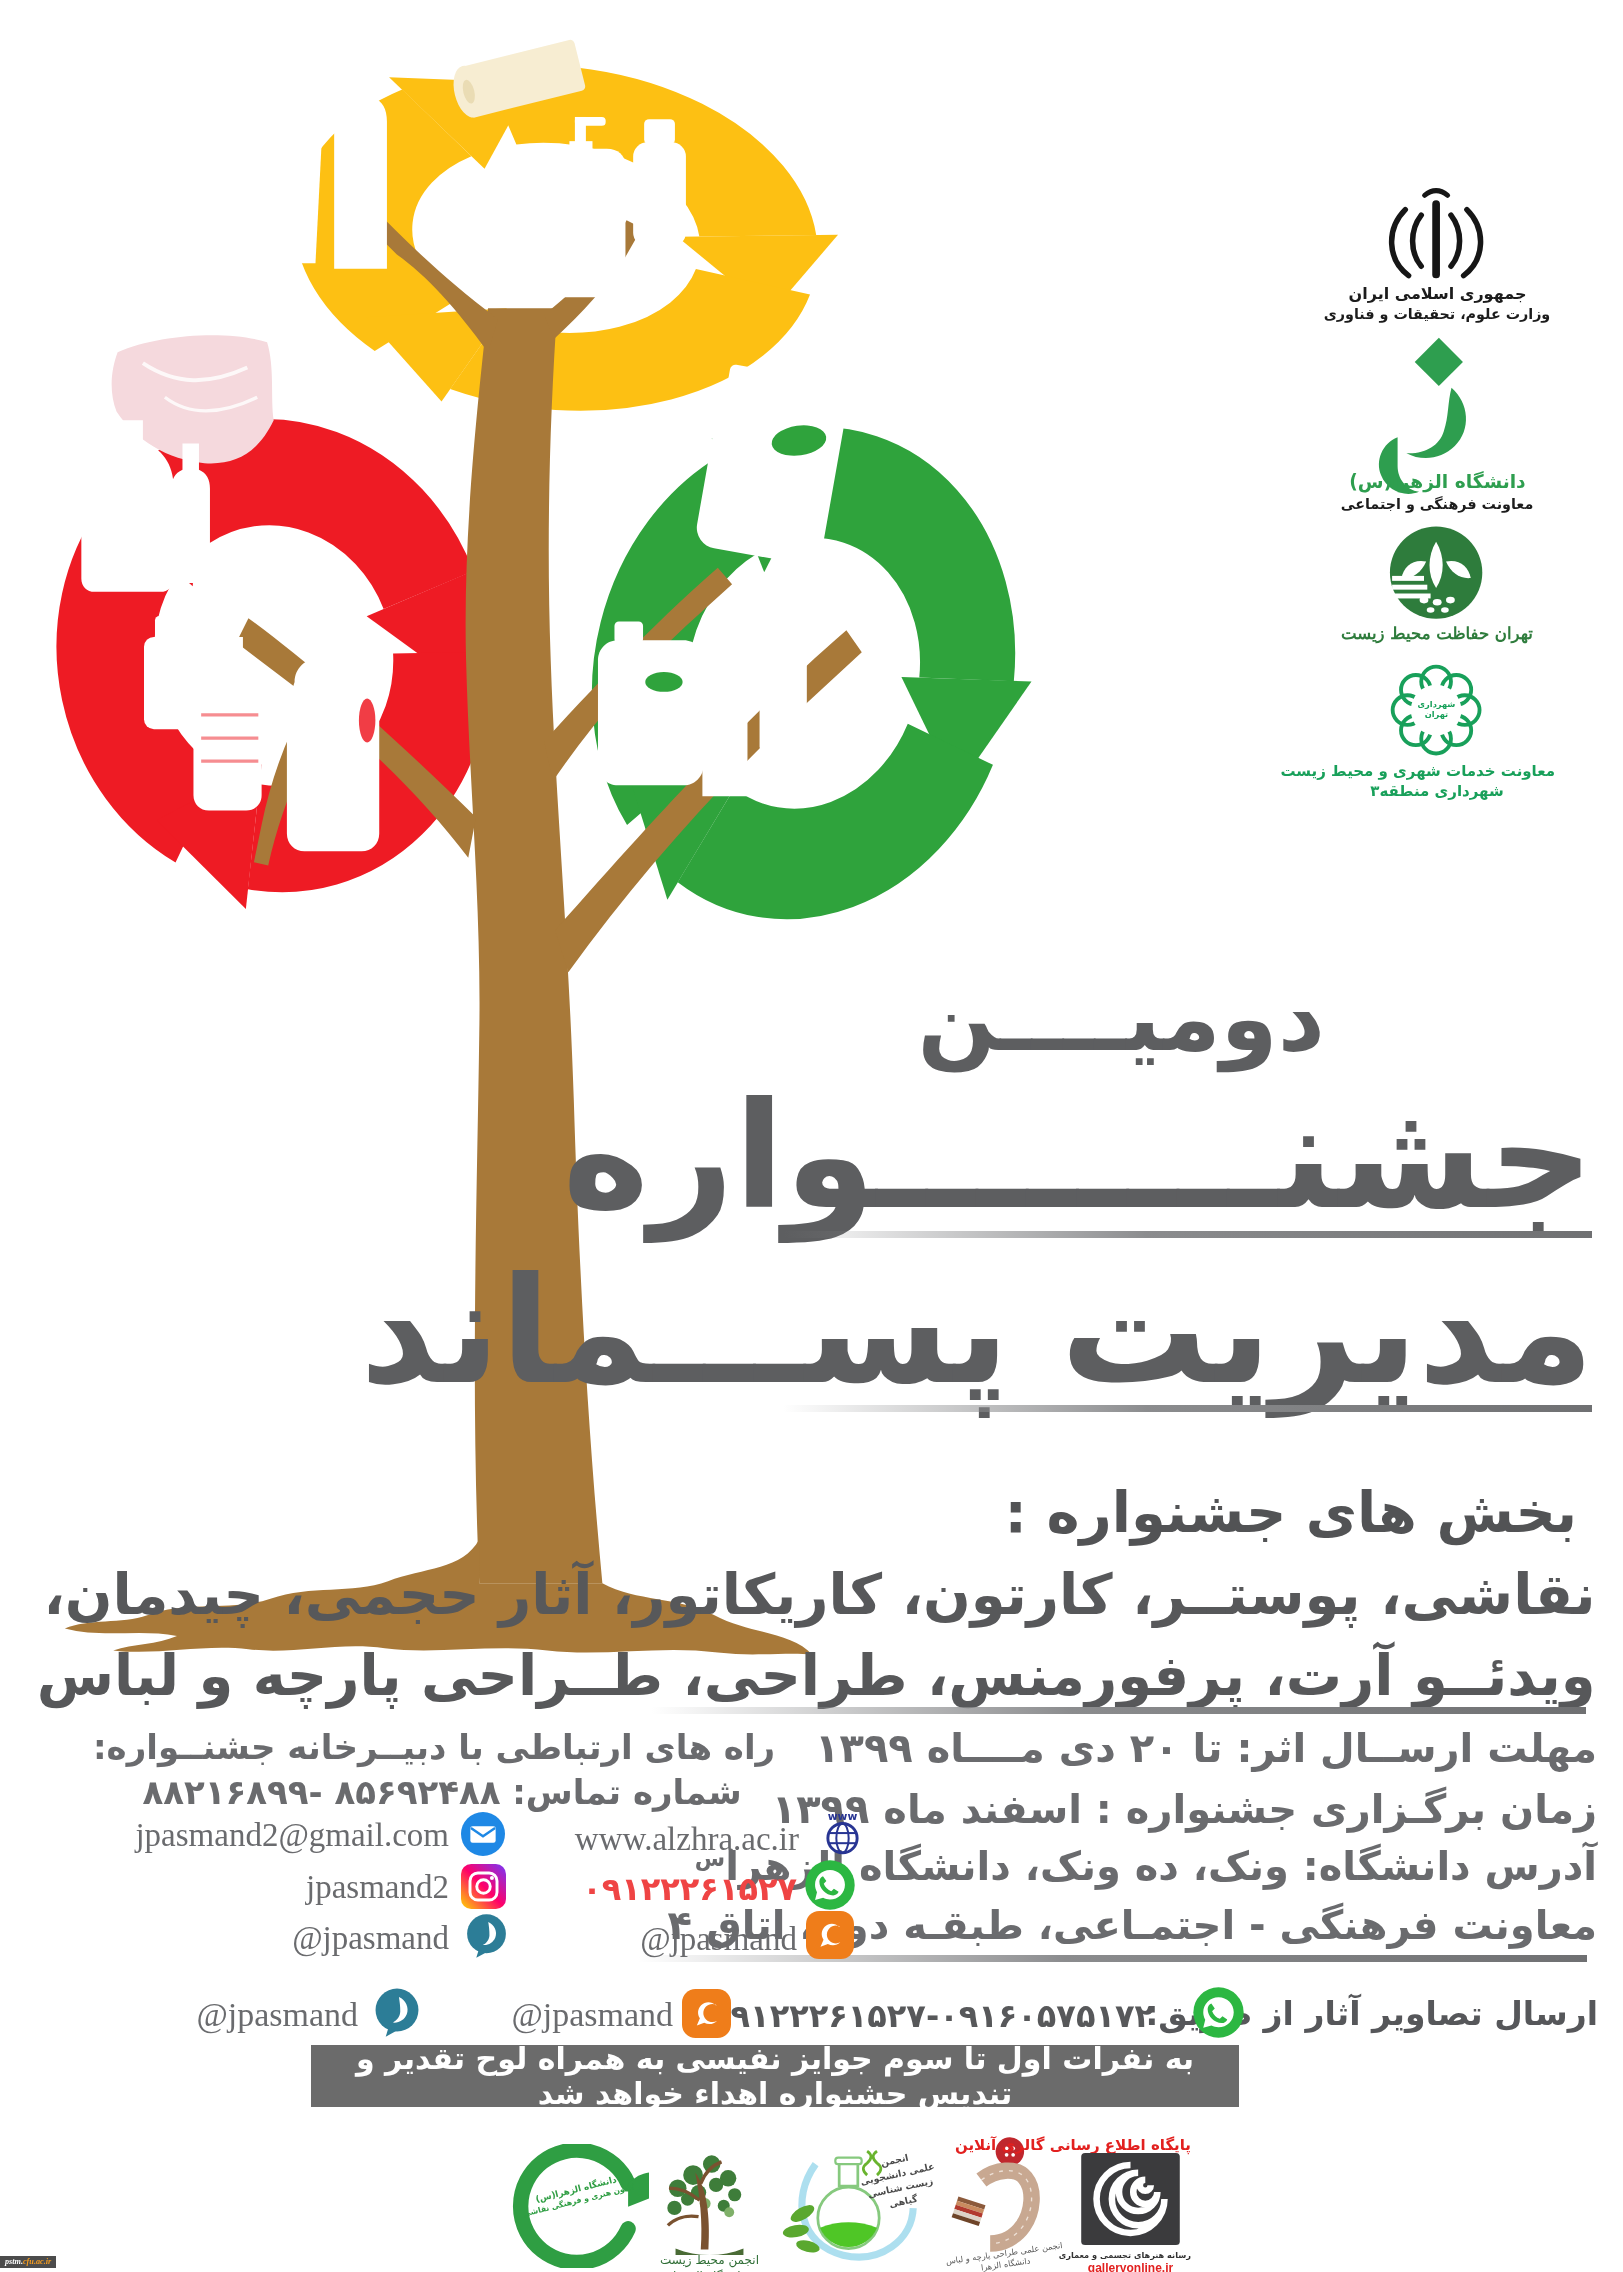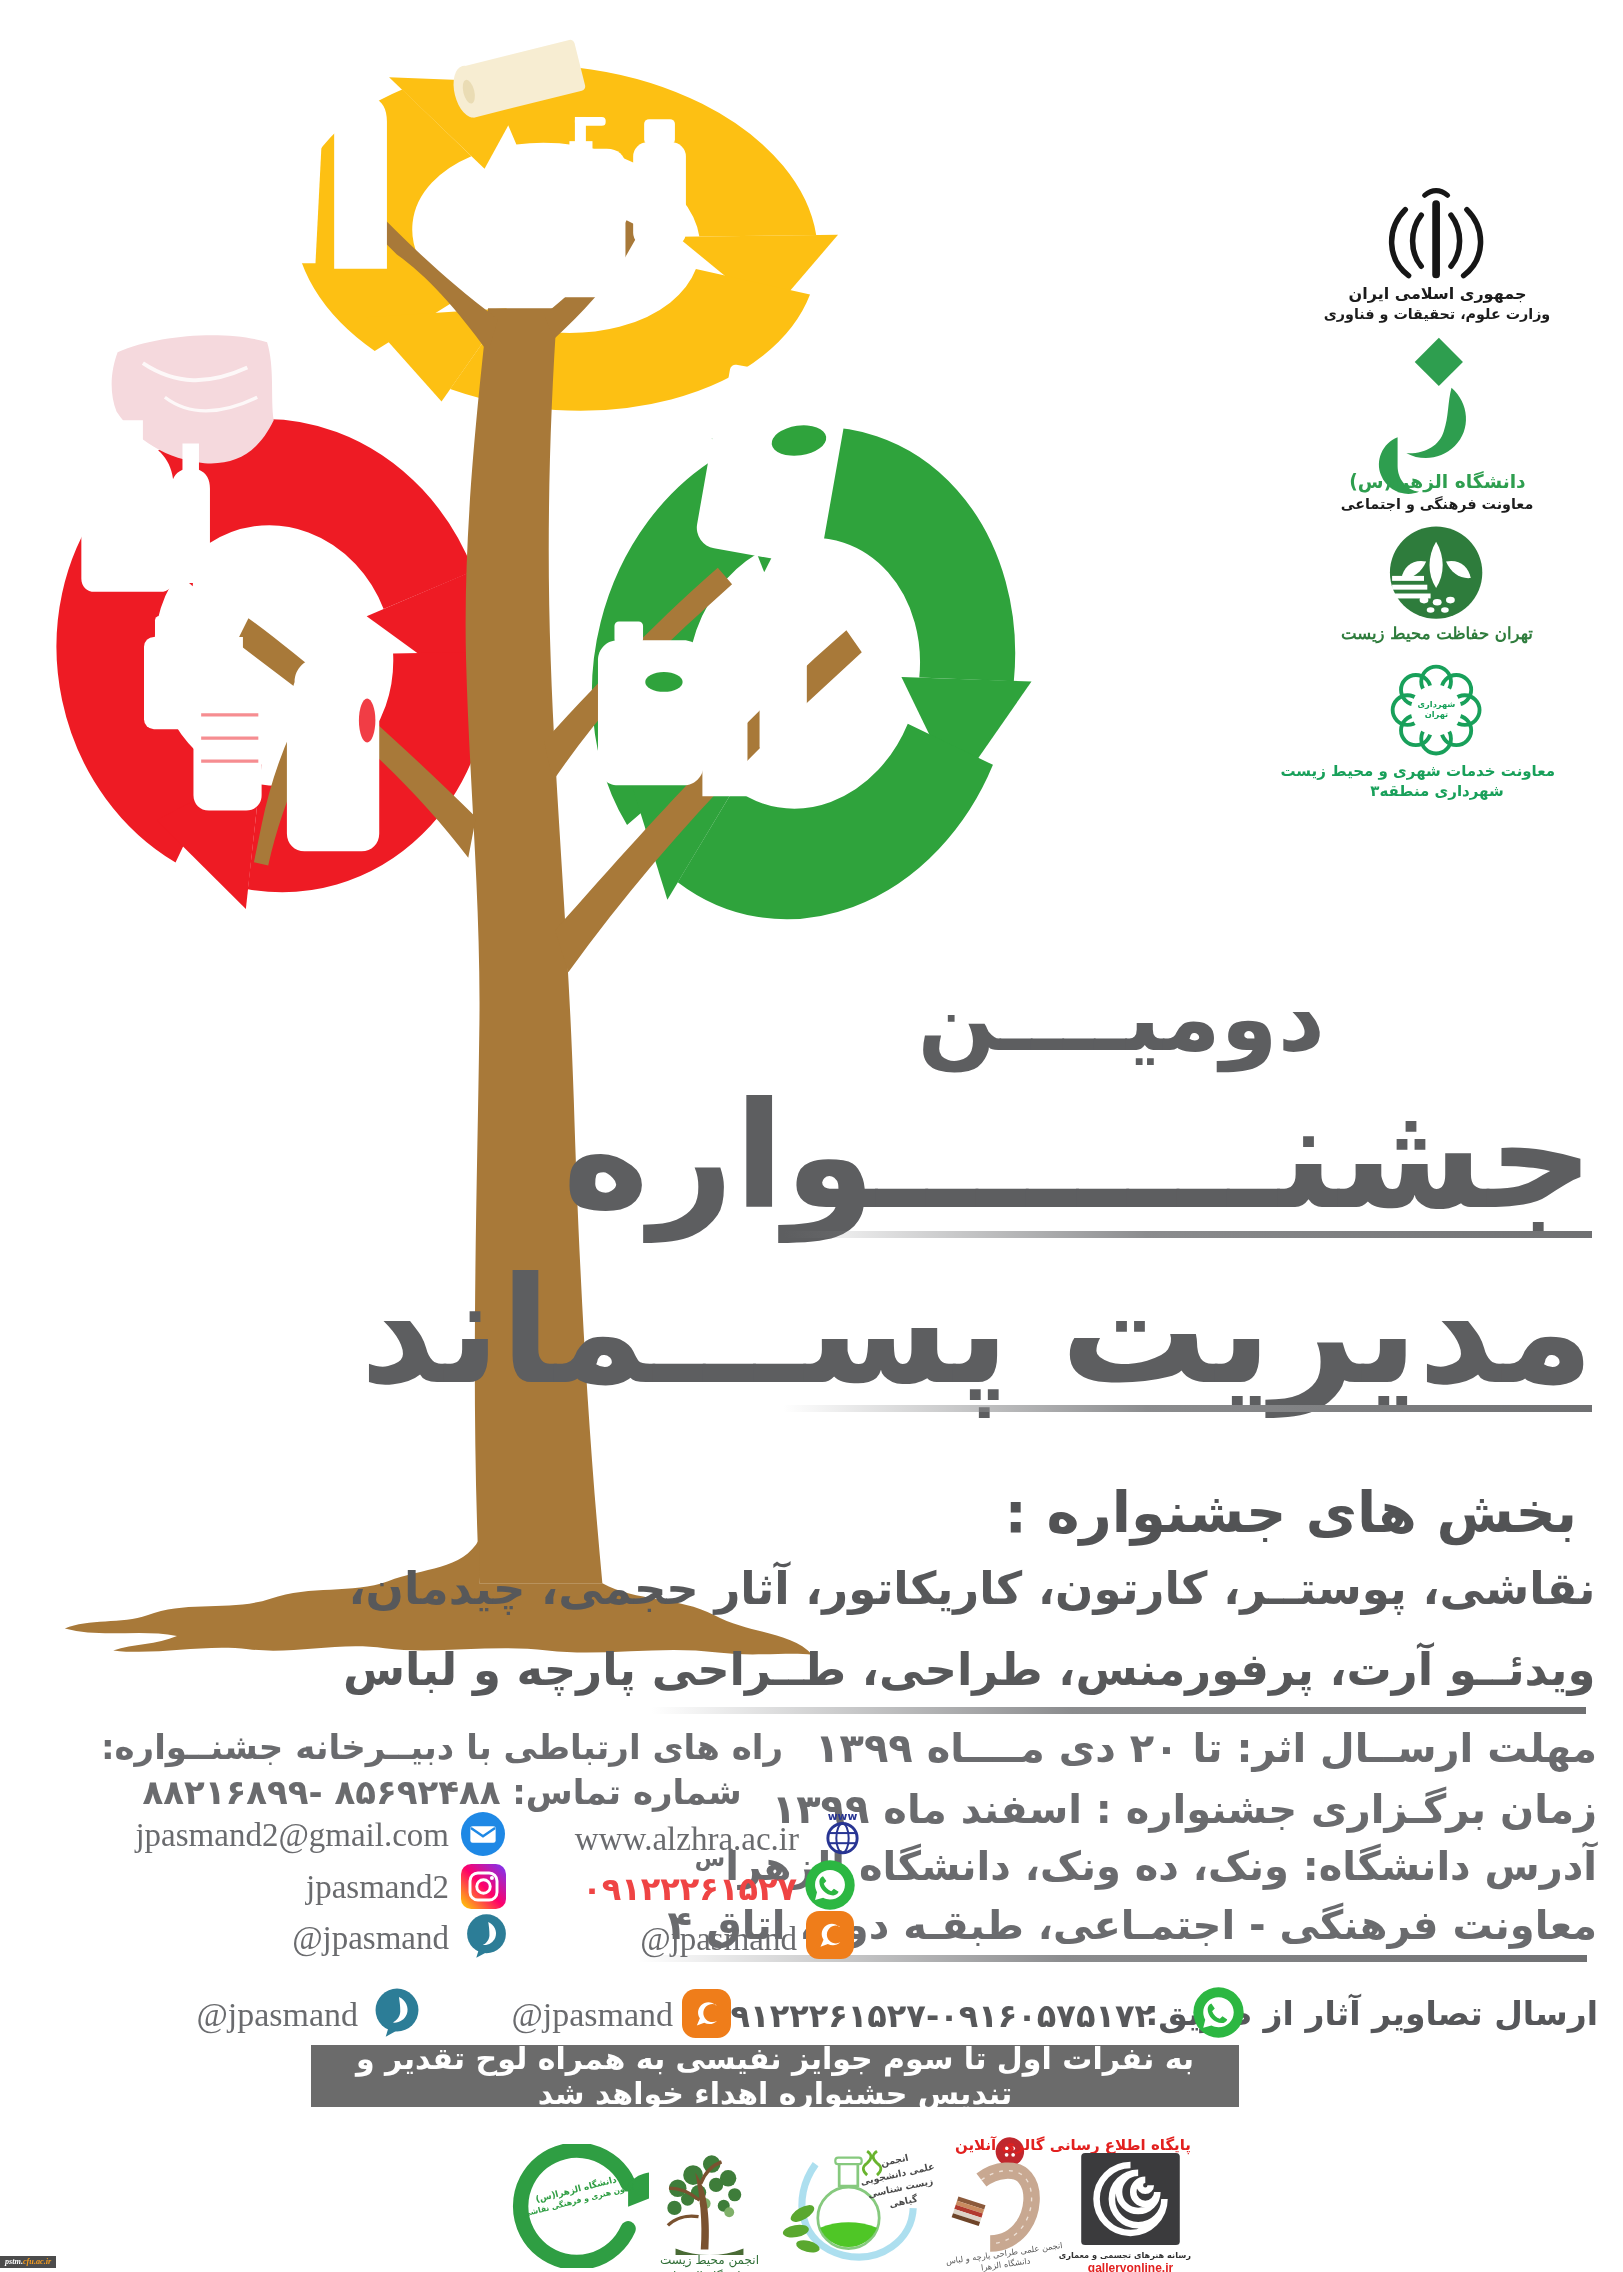--- a/index.html
+++ b/index.html
@@ -6,21 +6,21 @@
   body{width:1623px;height:2273px;position:relative;background:#ffffff;overflow:hidden;
        font-family:"DejaVu Sans",sans-serif;}
   .abs{position:absolute;}
   .rtl{direction:rtl;unicode-bidi:plaintext;}
   .nowrap{white-space:nowrap;}
   
   .title-small{font-size:92px;font-weight:700;color:#5d5e60;}
   .title-big{font-size:147px;font-weight:700;color:#5d5e60;}
   .hrule{height:7.1px;background:linear-gradient(to left,#6f7072 0%,#8b8c8e 55%,rgba(235,235,235,0) 100%);}
   .sec-head{font-size:56px;font-weight:700;color:#525355;}
-  .cat-line{font-size:45px;font-weight:700;color:#57585a;}
+  .cat-line{font-size:56px;font-weight:700;color:#57585a;}
   .info-line{font-size:40px;font-weight:700;color:#6a6b6e;}
   .info-line .sup{font-size:22px;vertical-align:super;}
   .left-head{font-size:34px;font-weight:700;color:#6a6b6e;}
   .latin{font-family:"Liberation Serif",serif;font-size:33px;color:#6a6b6e;text-align:center;}
   .pnum{font-size:32px;font-weight:700;color:#ef4444;}
   .social-label{font-size:33px;font-weight:700;color:#56575a;}
   .social-num{font-size:32px;font-weight:700;color:#57585a;}
   .social-latin{font-family:"Liberation Serif",serif;font-size:34px;color:#6a6b6e;}
   .banner{background:#6b6b6b;color:#ffffff;font-size:30px;font-weight:700;
           display:flex;align-items:center;justify-content:center;text-align:center;}
@@ -199,21 +199,21 @@
 <div class="abs cat-line rtl nowrap" style="right:27.5px;top:1562px;">نقاشی، پوستــر، کارتون، کاریکاتور، آثار حجمی، چیدمان،</div>
 <div class="abs cat-line rtl nowrap" style="right:27.5px;top:1643px;">ویدئــو آرت، پرفورمنس، طراحی، طــراحی پارچه و لباس</div>
 <div class="abs hrule" style="left:651px;top:1707px;width:935px;"></div>
 
 <div class="abs info-line rtl nowrap" style="right:26px;top:1725px;"><span>مهلت ارســال اثر:  تا ۲۰ دی مــــاه ۱۳۹۹</span></div>
 <div class="abs info-line rtl nowrap" style="right:26px;top:1786px;">زمان برگـزاری جشنواره : اسفند ماه ۱۳۹۹</div>
 <div class="abs info-line rtl nowrap" style="right:26px;top:1843px;"><span>آدرس دانشگاه: ونک، ده ونک، دانشگاه الزهرا</span><span class="sup">س</span></div>
 <div class="abs info-line rtl nowrap" style="right:26px;top:1902px;">معاونت فرهنگی - اجتمـاعی، طبقـه دوم، اتاق ۴</div>
 <div class="abs hrule" style="left:638px;top:1955px;width:949px;"></div>
 
-<div class="abs left-head rtl nowrap" style="left:93px;top:1727px;width:698px;text-align:center;">راه های ارتباطی با دبیــرخانه جشنــواره:</div>
+<div class="abs left-head rtl nowrap" style="left:93px;top:1727px;width:698px;text-align:left;">راه های ارتباطی با دبیــرخانه جشنــواره:</div>
 <div class="abs left-head rtl nowrap" style="left:93px;top:1772px;width:698px;text-align:center;">شماره تماس: ۸۵۶۹۲۴۸۸ -۸۸۲۱۶۸۹۹</div>
 
 <div class="abs latin nowrap" style="right:1174px;top:1817px;">jpasmand2@gmail.com</div>
 <span class="abs" style="left:461px;top:1812px;">
   <svg class="cicon" width="44" height="44" viewBox="0 0 40 40">
       <circle cx="20" cy="20" r="20" fill="#1E88E5"></circle>
       <rect x="8.5" y="13" width="23" height="15" rx="2" fill="#fff"></rect>
       <path d="M9 14.5 L20 22 L31 14.5" fill="none" stroke="#1E88E5" stroke-width="2.2"></path>
     </svg>
 </span>

